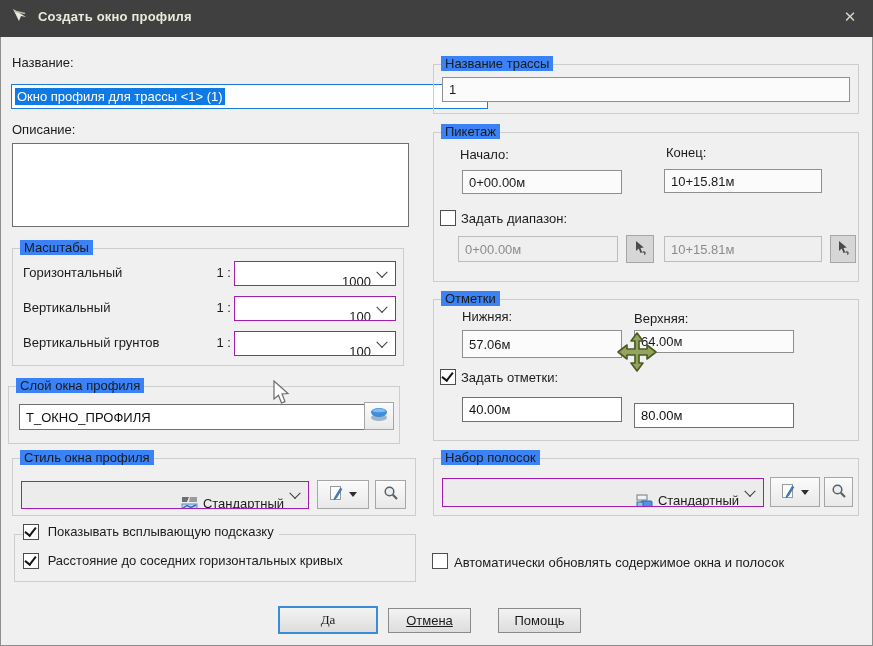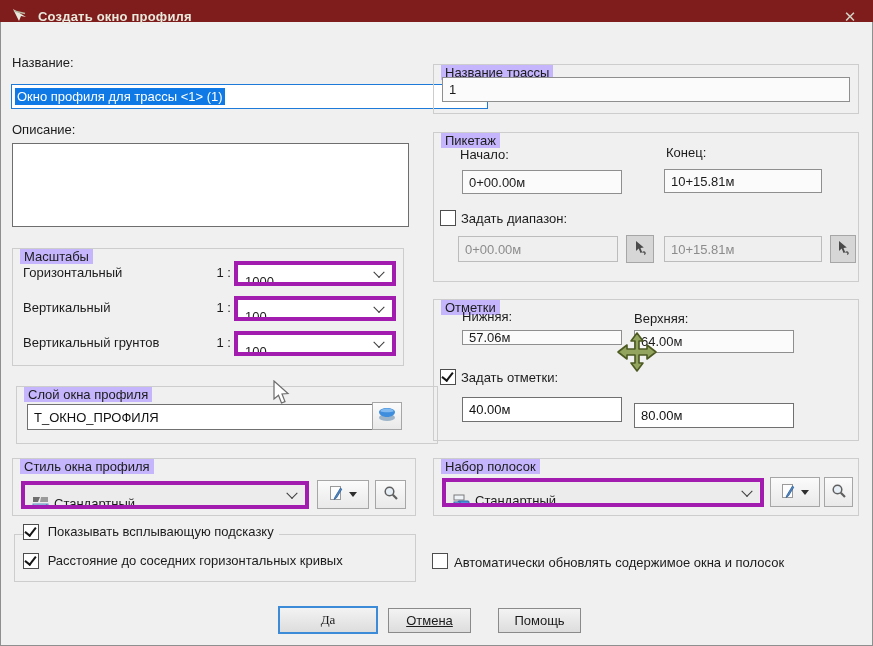--- a/index.html
+++ b/index.html
@@ -5,35 +5,35 @@
   html,body { margin:0; padding:0; }
   #app {
     position:relative; width:873px; height:646px; background:#f0f0f0;
     font-family:"Liberation Sans", sans-serif; font-size:13px; color:#1b1b1b;
     overflow:hidden; box-shadow: inset 0 0 0 1px #8f8f8f;
   }
   .abs { position:absolute; }
   .lbl { position:absolute; white-space:nowrap; line-height:15px; }
 
   
-  #titlebar { position:absolute; left:0; top:0; width:873px; height:22px; background:#7f1d1d; }
+  #titlebar { position:absolute; left:0; top:0; width:873px; height:37px; background:#404040; }
   #titlebar .title { position:absolute; left:38px; top:9px; color:#e9e9db; font-weight:bold; letter-spacing:.2px; }
   #close-btn { position:absolute; left:834px; top:4px; width:32px; height:25px; display:flex; align-items:center; justify-content:center; color:#d4d4c6; font-size:15px; cursor:default; }
 
   
   .group { position:absolute; border:1px solid #cdcdcd; }
-  .gtitle { position:absolute; top:-9px; left:7px; background:#c4b5fd; padding:0 4px; white-space:nowrap; line-height:15px;margin-top:9px; }
+  .gtitle { position:absolute; top:-9px; left:7px; background:#3b82f6; padding:0 4px; white-space:nowrap; line-height:15px; }
 
   
   .fld { position:absolute; display:flex; align-items:center; padding:0 6px; box-sizing:border-box; background:#fbfbfb; border:1px solid #8f8f8f; white-space:nowrap; overflow:hidden; }
   .fld.dis { background:#efefef; border-color:#bcbcbc; color:#8c8c8c; }
   .fld.ed { background:#ffffff; border:1px solid #707070; color:#111; }
 
   
-  .combo { position:absolute; background:#fff; border:4px solid #a21caf; display:flex; align-items:center; padding:16px 24px 0 7px; box-sizing:border-box; white-space:nowrap; overflow:hidden; }
+  .combo { position:absolute; background:#fff; border:1px solid #a21caf; display:flex; align-items:center; padding:16px 24px 0 7px; box-sizing:border-box; white-space:nowrap; overflow:hidden;justify-content:flex-end; }
   .combo.gray { background:#ececec; }
   .chev { position:absolute; right:9px; top:50%; width:7px; height:7px; border-right:1.6px solid #3c3c3c; border-bottom:1.6px solid #3c3c3c; transform:translateY(-72%) rotate(45deg); }
   .combo .ic { margin-right:5px; flex:0 0 auto; display:flex; }
 
   
   .cb { position:absolute; width:14px; height:14px; background:#fff; border:1px solid #4d4d4d; }
   .cb.on::after { content:""; position:absolute; left:3px; top:0px; width:5px; height:9px; border:solid #151515; border-width:0 2px 2px 0; transform:rotate(38deg); }
 
   
   .btn { position:absolute; background:linear-gradient(#f3f3f3,#dddddd); border:1px solid #8a8a8a; display:flex; align-items:center; justify-content:center; box-sizing:border-box; }
@@ -92,21 +92,21 @@
     </div>
 
     <span class="lbl" style="left:10px; top:86px;">Вертикальный грунтов</span>
     <span class="lbl" style="left:196px; top:86px; width:22px; text-align:right;">1 :</span>
     <div class="combo" style="left:221px; top:82px; width:162px; height:25px;">
       <span>100</span>
       <span class="chev"></span>
     </div>
   </div>
 
-  <div class="group" style="left:16px; top:386px; width:390px; height:56px;padding-left:30px;">
+  <div class="group" style="left:8px; top:386px; width:390px; height:56px;">
     <span class="gtitle">Слой окна профиля</span>
     <div class="fld ed" style="left:10px; top:17px; width:369px; height:26px;">
       <span>Т_ОКНО_ПРОФИЛЯ</span>
     </div>
     <div class="tbtn" style="left:355px; top:15px; width:30px; height:28px;">
       <span>
         <svg width="20" height="15" viewBox="0 0 20 15">
           <ellipse cx="10" cy="10.5" rx="8" ry="3.6" fill="#9db4c9"></ellipse>
           <path d="M10 1 C14.5 1 18 2.8 18 5 C18 7.8 14.5 10 10 10 C5.5 10 2 7.8 2 5 C2 2.8 5.5 1 10 1 Z" fill="#3f8edd"></path>
           <path d="M10 1.6 C13.4 1.6 16.4 2.8 16.7 4.2 C14 5.6 6 5.6 3.3 4.2 C3.6 2.8 6.6 1.6 10 1.6 Z" fill="#83baef"></path>
@@ -199,21 +199,21 @@
           <path d="M10.5 12.5 C12.6 11 14 13 12.4 14.6" stroke="#4a4a4a" stroke-width="1.3" fill="none"></path>
         </svg>
       </span>
     </div>
   </div>
 
   <div class="group" style="left:433px; top:299px; width:424px; height:140px;">
     <span class="gtitle">Отметки</span>
     <span class="lbl" style="left:28px; top:9px;">Нижняя:</span>
     <span class="lbl" style="left:200px; top:11px;">Верхняя:</span>
-    <div class="fld" style="left:28px; top:30px; width:160px; height:15px;">
+    <div class="fld" style="left:28px; top:30px; width:160px; height:28px;">
       <span>57.06м</span>
     </div>
     <div class="fld" style="left:200px; top:30px; width:160px; height:23px;">
       <span>64.00м</span>
     </div>
     <span class="cb on" style="left:6px; top:69px;"></span>
     <span class="lbl" style="left:27px; top:70px;">Задать отметки:</span>
     <div class="fld ed" style="left:28px; top:97px; width:160px; height:25px;">
       <span>40.00м</span>
     </div>

